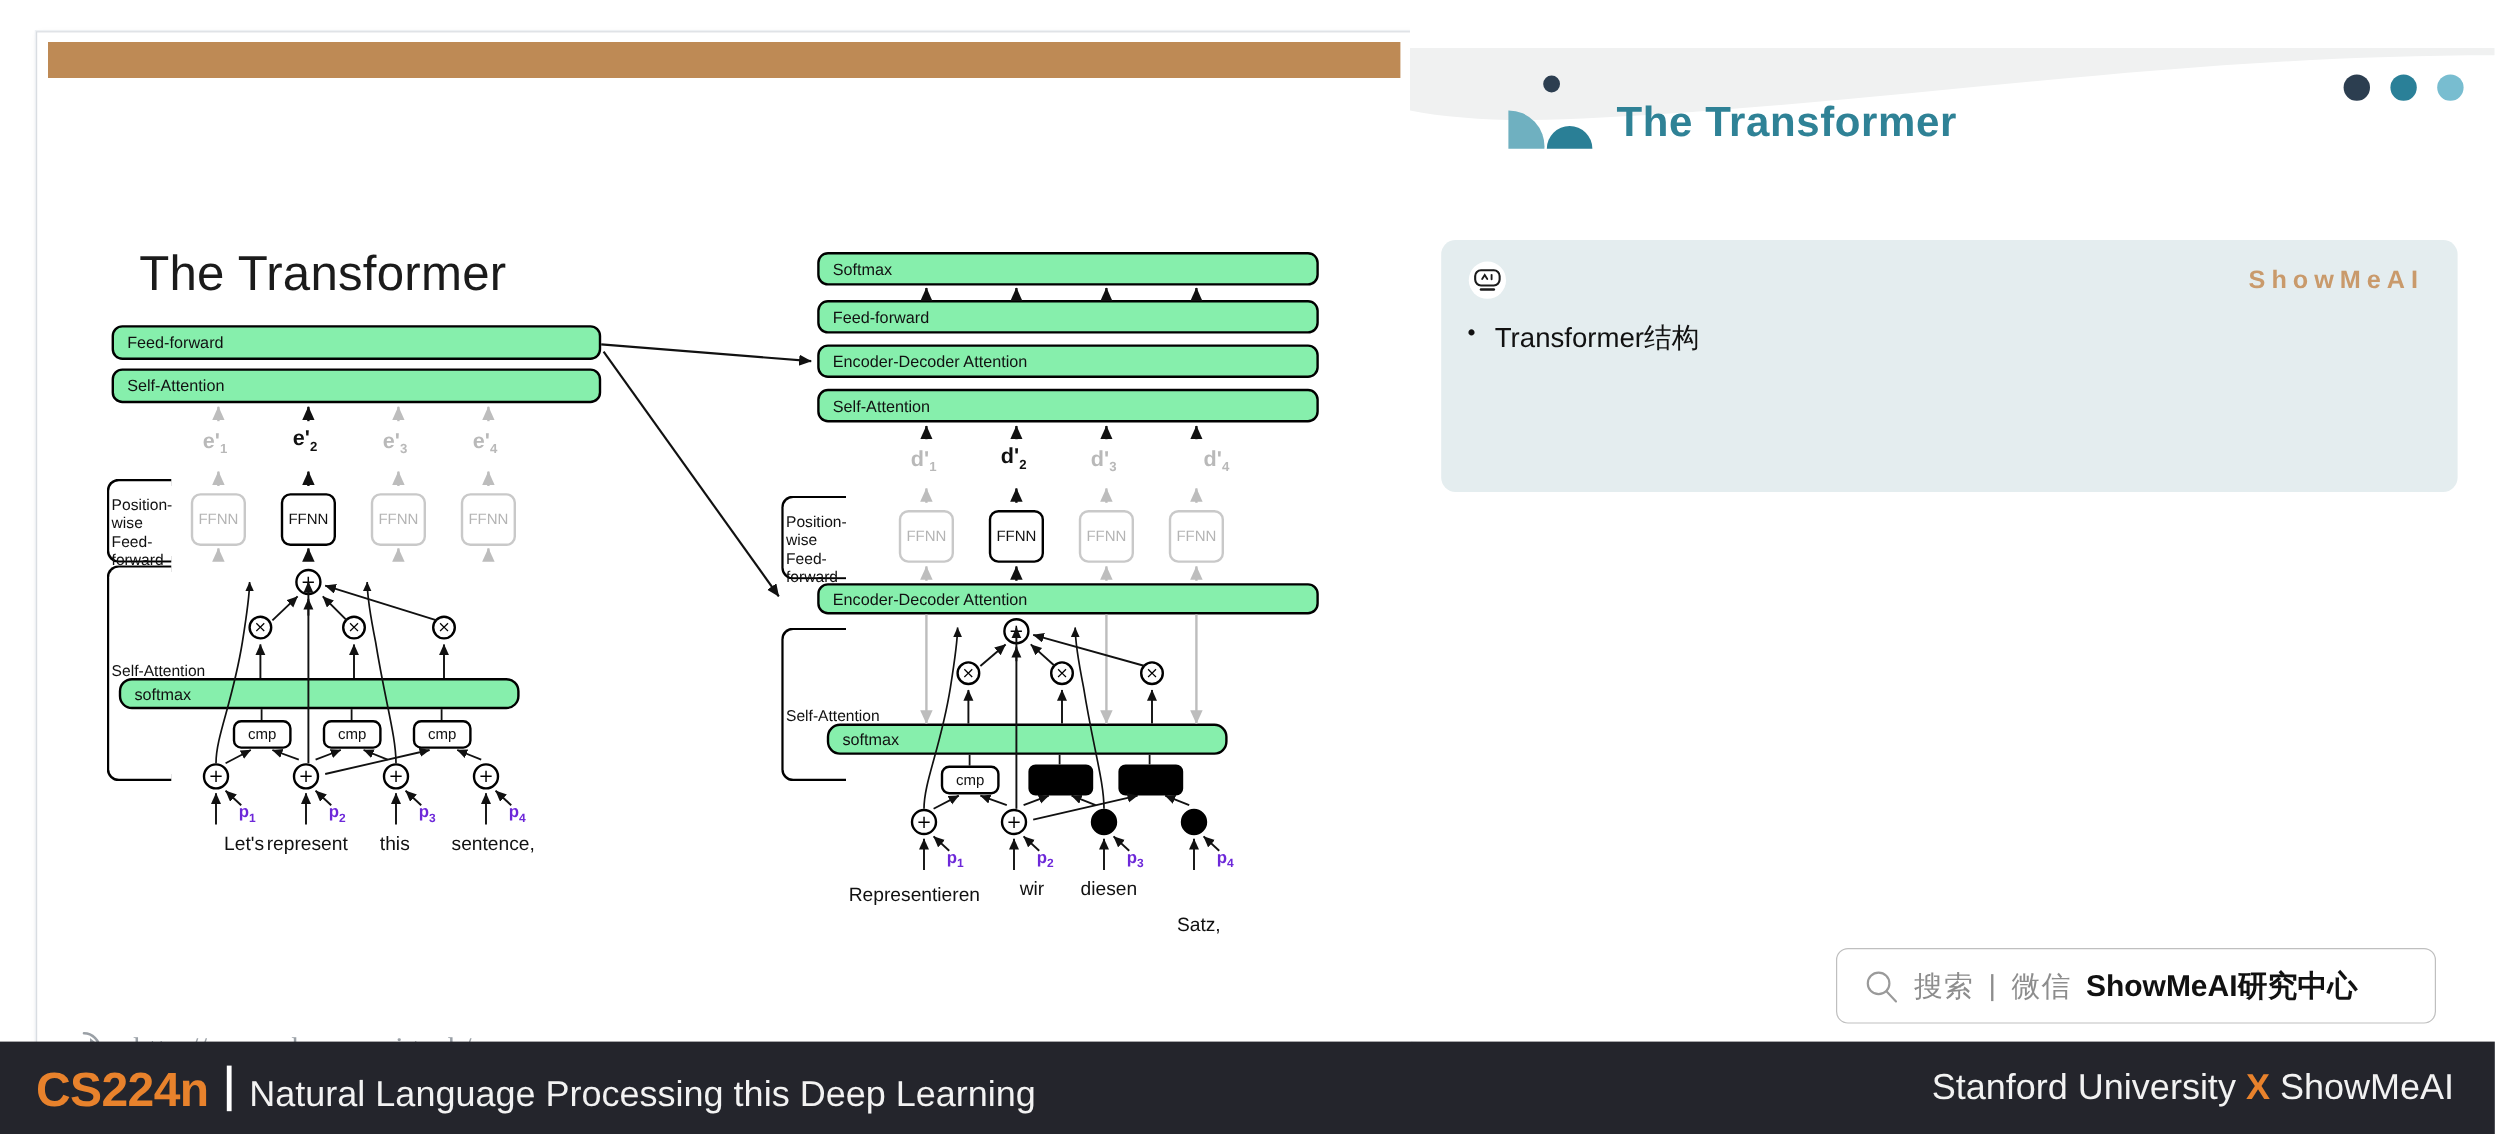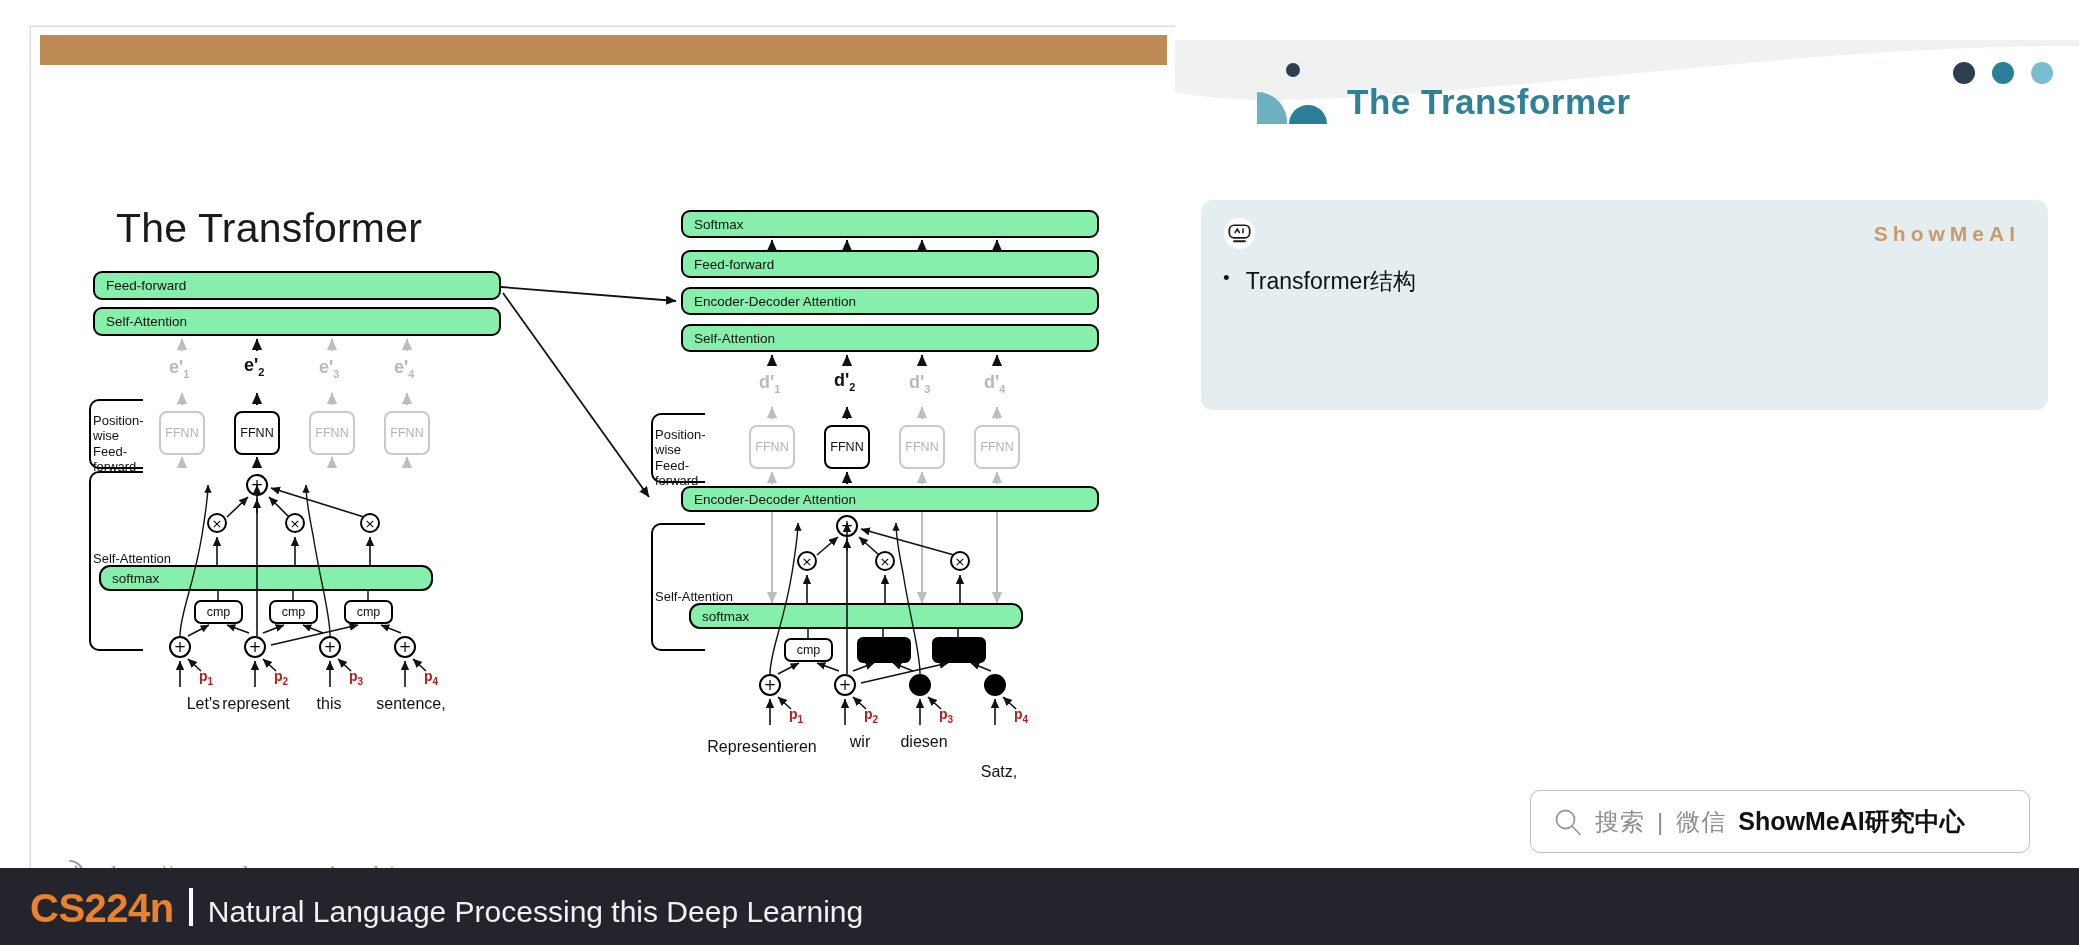--- a/index.html
+++ b/index.html
@@ -43,21 +43,21 @@
   .opc{position:absolute;width:22px;height:22px;border-radius:50%;border:2.3px solid #000;background:#fff;
        display:flex;align-items:center;justify-content:center;font-size:15px;line-height:1;color:#000;box-sizing:border-box;
        font-family:"DejaVu Sans",sans-serif;}
   .opc.filled{background:#000;border-color:#000;color:transparent;}
   .opc.small{width:20px;height:20px;font-size:13px;}
 
   .brace{position:absolute;border:2.4px solid #000;border-right:none;border-radius:10px 0 0 10px;}
   .brlabel{position:absolute;font-size:13px;color:#111;line-height:1.18;}
 
   .tok{position:absolute;font-size:16px;color:#111;text-align:center;white-space:nowrap;}
-  .pos{position:absolute;font-size:14px;color:#b91c1c;font-weight:700;white-space:nowrap;}
+  .pos{position:absolute;font-size:14px;color:#6d28d9;font-weight:700;white-space:nowrap;}
   .pos sub{font-size:10px;font-weight:700;}
   .emb{position:absolute;font-size:18px;white-space:nowrap;color:#b9b9b9;font-weight:700;}
   .emb.on{color:#111;}
   .emb sub{font-size:11px;}
 
   svg.ov{position:absolute;left:0;top:0;overflow:visible;pointer-events:none;}
 
   
   .rpanel{position:absolute;left:1175px;top:0;width:904px;height:868px;background:#fff;}
   .lec-title{position:absolute;left:60px;top:6px;width:830px;text-align:right;font-size:29px;color:#111;
@@ -257,21 +257,21 @@
         <div class="bar" style="left:90px;top:222px;width:418px;height:28px;">
           <span>Encoder-Decoder Attention</span>
         </div>
         <div class="bar" style="left:90px;top:259px;width:418px;height:28px;">
           <span>Self-Attention</span>
         </div>
 
         <div class="emb" style="left:168px;top:307px;">d'<sub>1</sub></div>
         <div class="emb on" style="left:243px;top:305px;">d'<sub>2</sub></div>
         <div class="emb" style="left:318px;top:307px;">d'<sub>3</sub></div>
-        <div class="emb" style="left:393px;top:307px;">d'<sub>4</sub></div>
+        <div class="emb" style="left:412px;top:307px;">d'<sub>4</sub></div>
 
         <div class="brace" style="left:60px;top:348px;width:52px;height:66px;"></div>
         <div class="brlabel" style="left:64px;top:362px;width:74px;">
           <div>Position-wise</div>
           <div>Feed-forward</div>
         </div>
 
         <div class="ffnn dim" style="left:158px;top:360px;">
             <span>FFNN</span>
           </div>
@@ -462,15 +462,18 @@
       <span class="sb-strong">ShowMeAI研究中心</span>
     </div>
   </div>
 
   <div class="footer">
     <div class="f-left">
       <span class="f-cs">CS224n</span>
       <span class="f-pipe"></span>
       <span class="f-sub">Natural Language Processing this Deep Learning</span>
     </div>
+    <div class="f-right">
+      <span>Stanford University </span><span class="f-x">X</span><span> ShowMeAI</span>
+    </div>
   </div>
 
 </div>
 
 </body></html>

